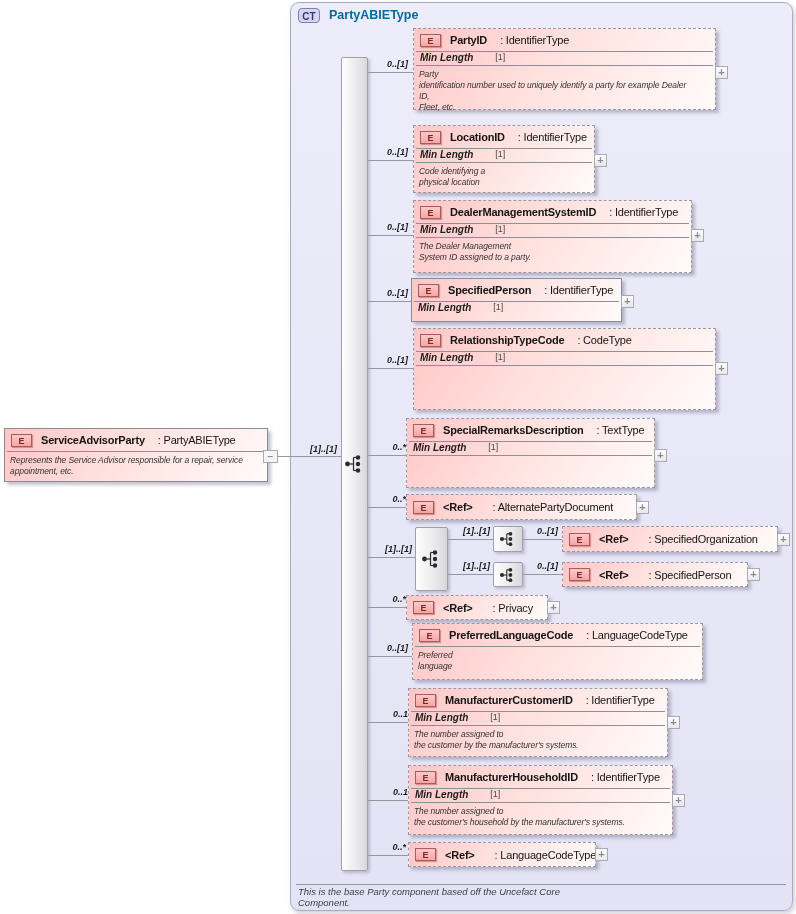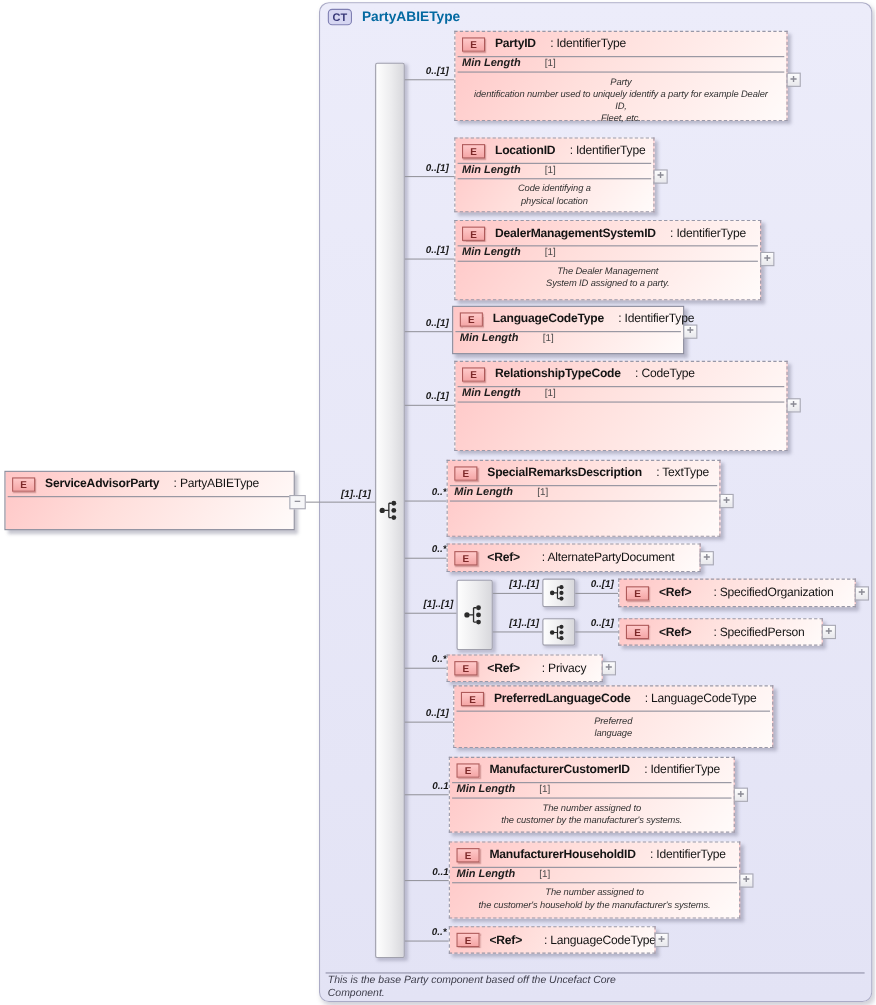--- a/index.html
+++ b/index.html
@@ -38,21 +38,21 @@
   .elem-name { margin-left:9px; font-weight:bold; font-size:11px; letter-spacing:-0.2px;
                color:#141414; white-space:nowrap; }
   .elem-type { margin-left:13px; font-weight:normal; font-size:11px; letter-spacing:-0.2px;
                color:#141414; white-space:nowrap; }
   .ref .elem-type { margin-left:20px; }
   .sep { border-top:1px solid #8F8F9C; margin:0 2px; height:0; }
   .facet-row { display:flex; height:13px; padding:0 6px; }
   .facet-name { font-style:italic; font-weight:bold; font-size:10px; color:#1d1d1d; }
   .facet-value { margin-left:22px; font-size:9px; color:#4a4a4a; }
   .anno { font-style:italic; font-size:8.5px; letter-spacing:-0.1px; line-height:11px;
-          color:#333; padding:3px 5px 0; white-space:pre-wrap;text-align:center; }
+          color:#333; padding:3px 5px 0; white-space:pre-wrap; }
 
   
   .plus { position:absolute; right:-13px; width:13px; height:13px; box-sizing:border-box;
           border:1px solid #A9A9B4; background:linear-gradient(180deg,#FDFDFD,#E8E8EC);
           color:#8B8B95; font-size:11px; font-weight:bold; line-height:11px; text-align:center; }
   .minus { position:absolute; left:263px; top:450px; width:15px; height:13px; box-sizing:border-box;
            border:1px solid #A9A9B4; background:#F6F6F8; color:#8B8B95;
            font-size:10px; font-weight:bold; line-height:11px; text-align:center; }
 
   
@@ -79,20 +79,22 @@
   <div class="footer-anno">This is the base Party component based off the Uncefact Core
 Component.</div>
 
   <div class="elem solid" style="left:4px;top:428px;width:264px;height:54px">
     <div class="elem-head">
       <span class="e-badge">E</span>
       <span class="elem-name">ServiceAdvisorParty</span>
       <span class="elem-type">: PartyABIEType</span>
     </div>
     <div class="sep"></div>
+    <div class="anno">Represents the Service Advisor responsible for a repair, service
+appointment, etc.</div>
   </div>
 
   <div class="hline" style="left:268px;top:456px;width:73px"></div>
   <div class="card" style="left:277px;top:444px">[1]..[1]</div>
   <div class="minus">−</div>
 
   <div class="group-box" style="left:341px;top:57px;width:27px;height:814px">
     <svg width="22" height="20" viewBox="0 0 22 20">
       <g stroke="#2b2b2b" stroke-width="1.2" fill="#2b2b2b">
         <circle cx="3.5" cy="10" r="2.4" stroke="none"></circle>
@@ -164,21 +166,21 @@
     <div class="anno">The Dealer Management
 System ID assigned to a party.</div>
     <span class="plus" style="top:28px">+</span>
   </div>
 
   <div class="hline" style="left:368px;top:301px;width:43px"></div>
   <div class="card" style="left:348px;top:288px">0..[1]</div>
   <div class="elem solid" style="left:411px;top:278px;width:211px;height:44px">
     <div class="elem-head">
       <span class="e-badge">E</span>
-      <span class="elem-name">LanguageCodeType</span>
+      <span class="elem-name">SpecifiedPerson</span>
       <span class="elem-type">: IdentifierType</span>
     </div>
     <div class="sep"></div>
     <div class="facet-row">
       <span class="facet-name">Min Length</span>
       <span class="facet-value">[1]</span>
     </div>
     <span class="plus" style="top:16px">+</span>
   </div>
 

